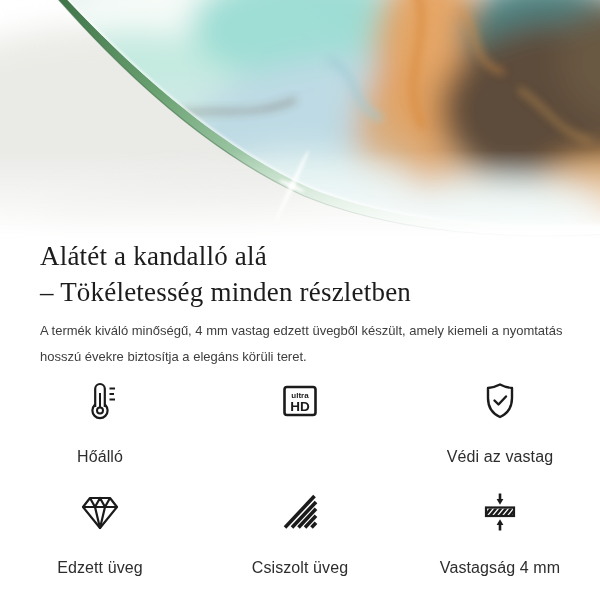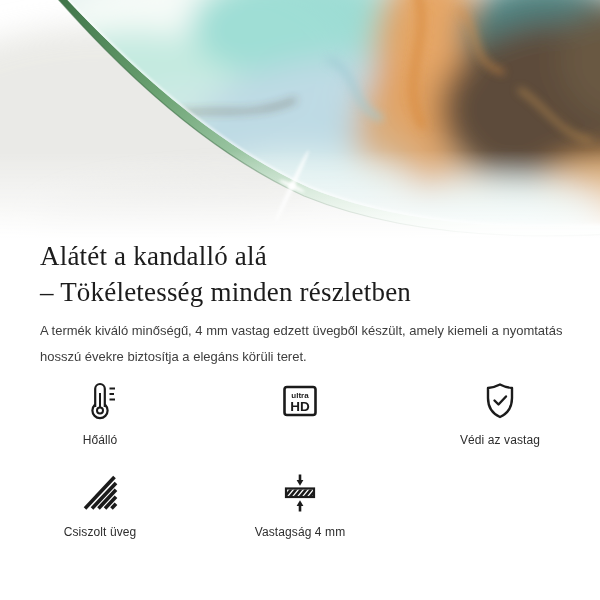--- a/index.html
+++ b/index.html
@@ -47,30 +47,31 @@
     grid-template-columns:1fr 1fr 1fr;
     row-gap:22px;
     width:600px;
     margin-left:-40px; 
   }
   .feature{
     display:flex;
     flex-direction:column;
     align-items:center;
     justify-content:flex-start;
+    gap:15px;
   }
   .feature .icon{
     height:48px;
     display:flex;
     align-items:center;
     justify-content:center;
   }
   .feature .label{
     margin-top:8px;
-    font-size:12px;
+    font-size:16px;
     color:#2d2d2d;
     letter-spacing:0.1px;
   }
   .icon svg{stroke:#1b1b1b;fill:none;stroke-width:2.2;}
 </style>
 </head>
 <body>
 
 <div class="page">
 
@@ -192,20 +193,31 @@
       <div class="feature">
         <div class="icon">
           <svg width="44" height="44" viewBox="0 0 44 44" stroke-linecap="round" stroke-linejoin="round">
             <path d="M22,5.5 C26,7.6 30,8.6 34,9 V19 C34,28.5 29.5,34.6 22,38 C14.5,34.6 10,28.5 10,19 V9 C14,8.6 18,7.6 22,5.5 Z" stroke-width="2.4"></path>
             <path d="M16.5,21.5 L20.5,25.5 L28,17.5" stroke-width="2.4"></path>
           </svg>
         </div>
         <div class="label">Védi az vastag</div>
       </div>
 
+      <div class="feature">
+        <div class="icon">
+          <svg width="44" height="44" viewBox="0 0 44 44" stroke-linejoin="round">
+            <path d="M12,8 L32,8 L39,17 L22,38 L5,17 Z"></path>
+            <path d="M5,17 L39,17"></path>
+            <path d="M12,8 L17,17 L22,8 L27,17 L32,8"></path>
+            <path d="M17,17 L22,38 L27,17"></path>
+          </svg>
+        </div>
+        <div class="label">Edzett üveg</div>
+      </div>
 
       <div class="feature">
         <div class="icon">
           <svg width="44" height="44" viewBox="0 0 44 44" stroke="#151515">
             <line x1="7" y1="37.5" x2="36.5" y2="6" stroke-width="3.6"></line>
             <line x1="14" y1="37.5" x2="38" y2="11.9" stroke-width="3.6"></line>
             <line x1="20.5" y1="37.5" x2="38" y2="18.8" stroke-width="3.6"></line>
             <line x1="27" y1="37.5" x2="38" y2="25.8" stroke-width="3.6"></line>
             <line x1="33.5" y1="37.5" x2="38" y2="32.7" stroke-width="3.6"></line>
           </svg>

